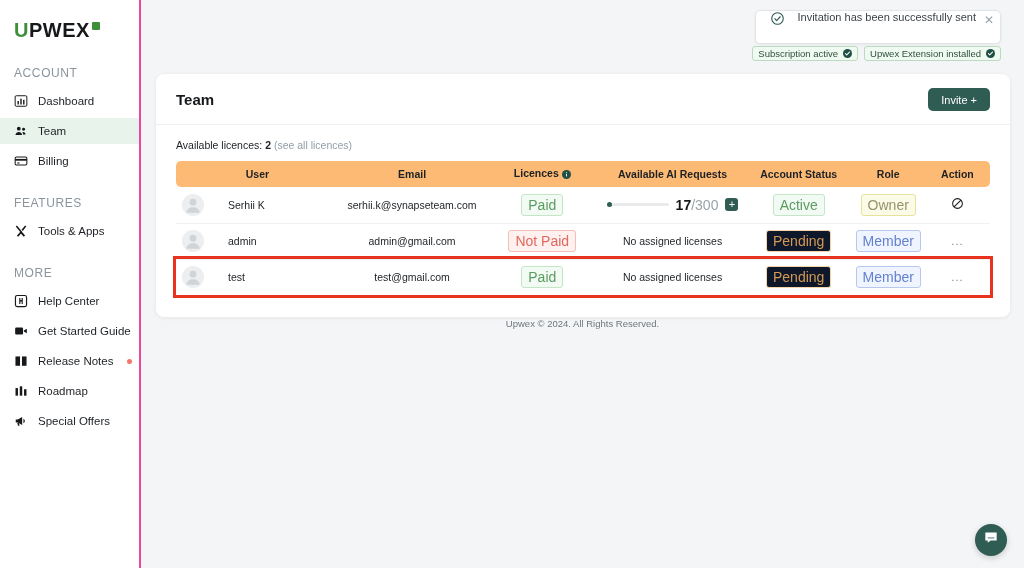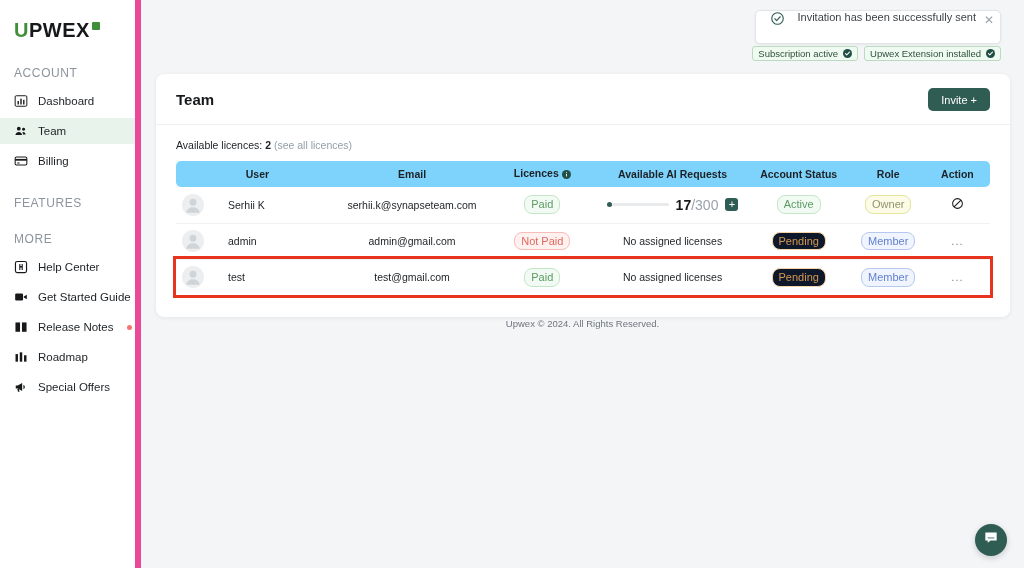--- a/index.html
+++ b/index.html
@@ -7,21 +7,21 @@
     width: 1024px; height: 568px;
     font-family: "Liberation Sans", sans-serif;
     background: #f4f5f6;
     overflow: hidden;
   }
   .app { position: relative; width: 1024px; height: 568px; display: flex; }
 
   
   .sidebar {
     width: 141px; height: 568px; background: #ffffff;
-    border-right: 6px solid #ec4899; flex: 0 0 141px;
+    border-right: 2px solid #ec4899; flex: 0 0 141px;
     padding-top: 10px; position: relative;
   }
   .logo { padding: 6px 0 0 14px; height: 34px; display: flex; align-items: center; }
   .logo-text { font-size: 20px; font-weight: 700; letter-spacing: .5px; line-height: 1; }
   .logo-u { color: #3f8f3a; }
   .logo-rest { color: #16181a; }
   .logo-dot {
     display: inline-block; width: 8px; height: 8px; background: #3f8f3a;
     border-radius: 1px; margin-left: 2px; vertical-align: 7px;
   }
@@ -75,36 +75,36 @@
     font-family: "Liberation Sans", sans-serif;
   }
   .divider { height: 1px; background: #edeff1; margin: 0 -20px; }
   .licences-line { font-size: 10.5px; color: #1d2125; padding: 14px 0 10px 0; }
   .licences-line b { font-weight: 700; }
   .licences-link { color: #93a0a8; cursor: pointer; }
 
   table { width: 100%; border-collapse: collapse; }
   thead th {
     font-size: 10.5px; font-weight: 700; color: #1d2125;
-    background: #7dd3fc; height: 26px; text-align: center; font-weight: 600;
+    background: #fdba74; height: 26px; text-align: center; font-weight: 600;
   }
   thead th:first-child { border-radius: 5px 0 0 5px; }
   thead th:last-child { border-radius: 0 5px 5px 0; text-align: center; }
   tbody td {
     height: 36px; font-size: 10.5px; color: #1d2125; text-align: center;
     border-bottom: 1px solid #f0f1f3; vertical-align: middle;
   }
   tbody tr:last-child td { border-bottom: none; }
   .user-cell { display: flex; align-items: center; gap: 24px; padding-left: 6px; }
   .avatar {
     width: 22px; height: 22px; border-radius: 50%; background: #eceef0;
     display: inline-flex; align-items: center; justify-content: center; flex: 0 0 22px;
   }
   .pill {
-    display: inline-block; font-size: 11px; border-radius: 8px;
+    display: inline-block; font-size: 14px; border-radius: 3px;
     padding: 2px 6px; line-height: 1.15; border: 1px solid transparent;
   }
   .pill-paid { background: #f2fbf3; border-color: #c4e6c7; color: #5c9a63; }
   .pill-notpaid { background: #fff1f0; border-color: #f5bdb8; color: #e0695c; }
   .pill-active { background: #f2fbf3; border-color: #c4e6c7; color: #5c9a63; }
   .pill-pending { background: #0f172a; border-color: #f5d5a8; color: #d39a53; }
   .pill-owner { background: #fbfbe8; border-color: #e4e49a; color: #94956a; }
   .pill-member { background: #f0f4fe; border-color: #b7c8f0; color: #6381cf; }
 
   .req-cell { display: flex; align-items: center; justify-content: center; gap: 7px; }
@@ -174,20 +174,31 @@
           <span class="nav-ico">
             <svg width="14" height="14" viewBox="0 0 24 24" fill="#16181a">
               <rect x="2" y="5" width="20" height="14" rx="2.2" fill="none" stroke="#16181a" stroke-width="1.8"></rect>
               <rect x="2" y="8.4" width="20" height="3.1"></rect>
               <rect x="5" y="14.6" width="5" height="1.8" rx=".8"></rect>
             </svg>
           </span>
           <span>Billing</span>
         </div>
         <div class="nav-section">FEATURES</div>
+        <div class="nav-item">
+          <span class="nav-ico">
+            <svg width="14" height="14" viewBox="0 0 24 24" fill="#16181a">
+              <path d="M3 4.2l2-1.5 7.5 8.9-2.1 1.8z"></path>
+              <path d="M21 4.2l-2-1.5-6 7.1 2 2.1z"></path>
+              <path d="M9.6 13.6l2.4-2 7 8.2-2.3 1.9z"></path>
+              <path d="M14.3 13.9l-2.3-2-7.1 8.2 2.3 1.9z"></path>
+            </svg>
+          </span>
+          <span>Tools &amp; Apps</span>
+        </div>
         <div class="nav-section">MORE</div>
         <div class="nav-item">
           <span class="nav-ico">
             <svg width="14" height="14" viewBox="0 0 24 24" fill="#16181a">
               <rect x="2.5" y="2.5" width="19" height="19" rx="3" fill="none" stroke="#16181a" stroke-width="2"></rect>
               <path d="M9 7h1.9v3.1h2.2V7H15v10h-1.9v-4.1h-2.2V17H9z"></path>
             </svg>
           </span>
           <span>Help Center</span>
         </div>

